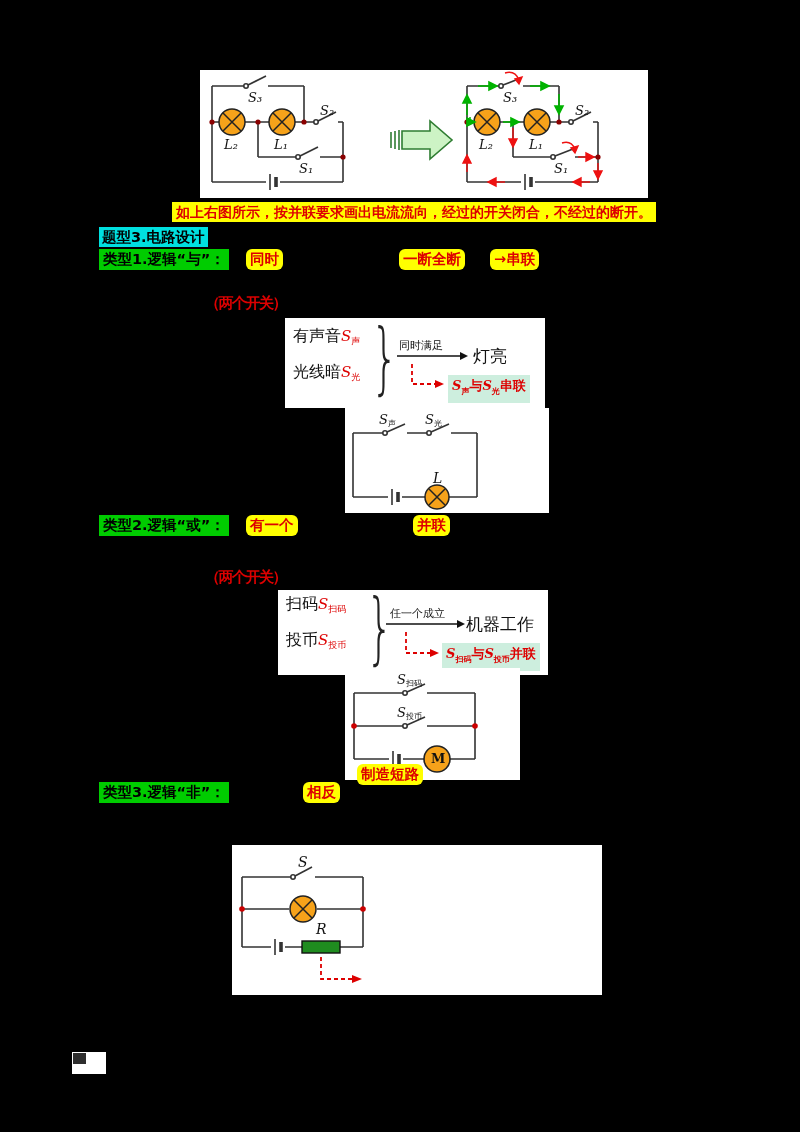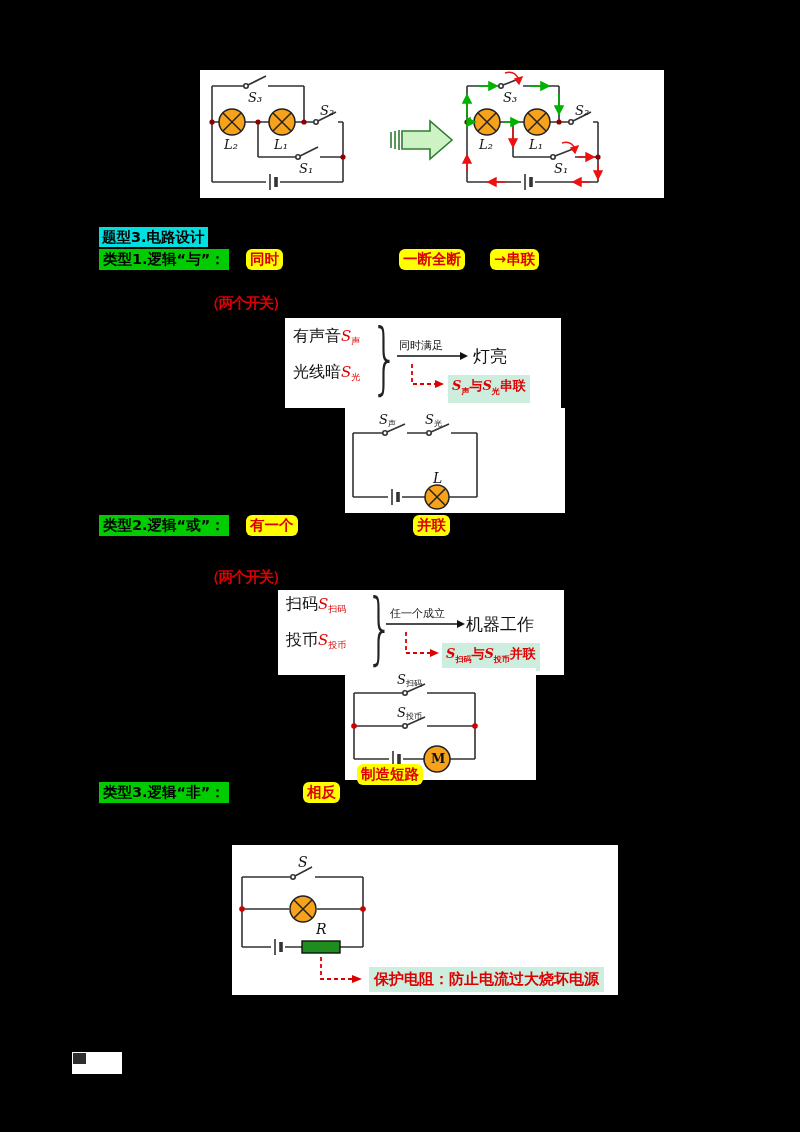--- a/index.html
+++ b/index.html
@@ -1,19 +1,19 @@
 <!DOCTYPE html>
 <html><head>
 <meta charset="utf-8">
 <style>
   html,body{margin:0;padding:0;background:#000;}
   #screen{position:relative;width:800px;height:1132px;background:#000;overflow:hidden;
           font-family:"DejaVu Sans",sans-serif;}
   .abs{position:absolute;white-space:nowrap;}
-  .panel{position:absolute;background:#fff;padding-left:16px;}
+  .panel{position:absolute;background:#fff;}
   .cap{background:#ffff00;color:#dd0000;font-weight:bold;font-size:14px;line-height:20px;padding:0 4px;}
   .hcyan{background:#00e0e0;color:#000;font-weight:bold;font-size:14.5px;line-height:20px;padding:0 3px;}
   .hgreen{background:#00cc00;color:#000;font-weight:bold;font-size:14.5px;line-height:21px;padding:0 4px;}
   .hyellow{background:#ffff00;color:#dd0000;font-weight:bold;font-size:14.5px;line-height:21px;padding:0 4px;border-radius:6px;}
   .rednote{color:#dd0000;font-weight:bold;font-size:15px;letter-spacing:-1.5px;}
   .zh{color:#111;font-size:16px;}
   .rs{color:#dd0000;font-family:"DejaVu Serif",serif;font-style:italic;font-size:15px;}
   .rsub{color:#dd0000;font-size:9px;vertical-align:-3px;}
   .slabel{color:#111;font-family:"DejaVu Serif",serif;font-style:italic;font-size:13px;}
   .ssub{color:#111;font-size:8px;vertical-align:-2px;font-style:normal;font-family:"DejaVu Sans",sans-serif;}
@@ -138,20 +138,21 @@
     <span class="abs slabel" style="left:99px;top:91px;">S₁</span>
     <span class="abs slabel" style="left:24px;top:67px;">L₂</span>
     <span class="abs slabel" style="left:74px;top:67px;">L₁</span>
     <span class="abs slabel" style="left:303px;top:20px;">S₃</span>
     <span class="abs slabel" style="left:375px;top:33px;">S₂</span>
     <span class="abs slabel" style="left:354px;top:91px;">S₁</span>
     <span class="abs slabel" style="left:279px;top:67px;">L₂</span>
     <span class="abs slabel" style="left:329px;top:67px;">L₁</span>
   </div>
 
+  <span class="abs cap" style="left:172px;top:202px;">如上右图所示，按并联要求画出电流流向，经过的开关闭合，不经过的断开。</span>
 
   <span class="abs hcyan" style="left:99px;top:227px;">题型3.电路设计</span>
 
   <span class="abs hgreen" style="left:99px;top:249px;">类型1.逻辑“与”：</span>
   <span class="abs hyellow" style="left:246px;top:249px;">同时</span>
   <span class="abs hyellow" style="left:399px;top:249px;">一断全断</span>
   <span class="abs hyellow" style="left:490px;top:249px;text-align:center;">→串联</span>
   <span class="abs rednote" style="left:205px;top:294px;">（两个开关）</span>
 
   <div class="panel" style="left:285px;top:318px;width:260px;height:90px;">
@@ -262,20 +263,19 @@
       <rect x="70" y="96" width="38" height="12" fill="#1f8c1f" stroke="#111" stroke-width="1.4"></rect>
       <g fill="#cc0000">
         <circle cx="10" cy="64" r="2.8"></circle>
           <circle cx="131" cy="64" r="2.8"></circle>
       </g>
       <path d="M89,112 V134 H120" stroke="#dd0000" stroke-width="1.8" stroke-dasharray="4,3" fill="none"></path>
       <path d="M120,130 v8 l10,-4 z" fill="#dd0000"></path>
     </svg>
     <span class="abs slabel" style="left:66px;top:9px;font-size:14px;">S</span>
     <span class="abs slabel" style="left:84px;top:76px;font-size:14px;">R</span>
-    <span class="abs ann" style="left:137px;top:122px;">保护电阻：防止电流过大烧坏电源</span>
   </div>
 
   <div class="panel" style="left:72px;top:1052px;width:34px;height:22px;">
     <div style="position:absolute;left:1px;top:1px;width:13px;height:11px;background:#2e2e2e;"></div>
   </div>
 
 </div>
 
 </body></html>

